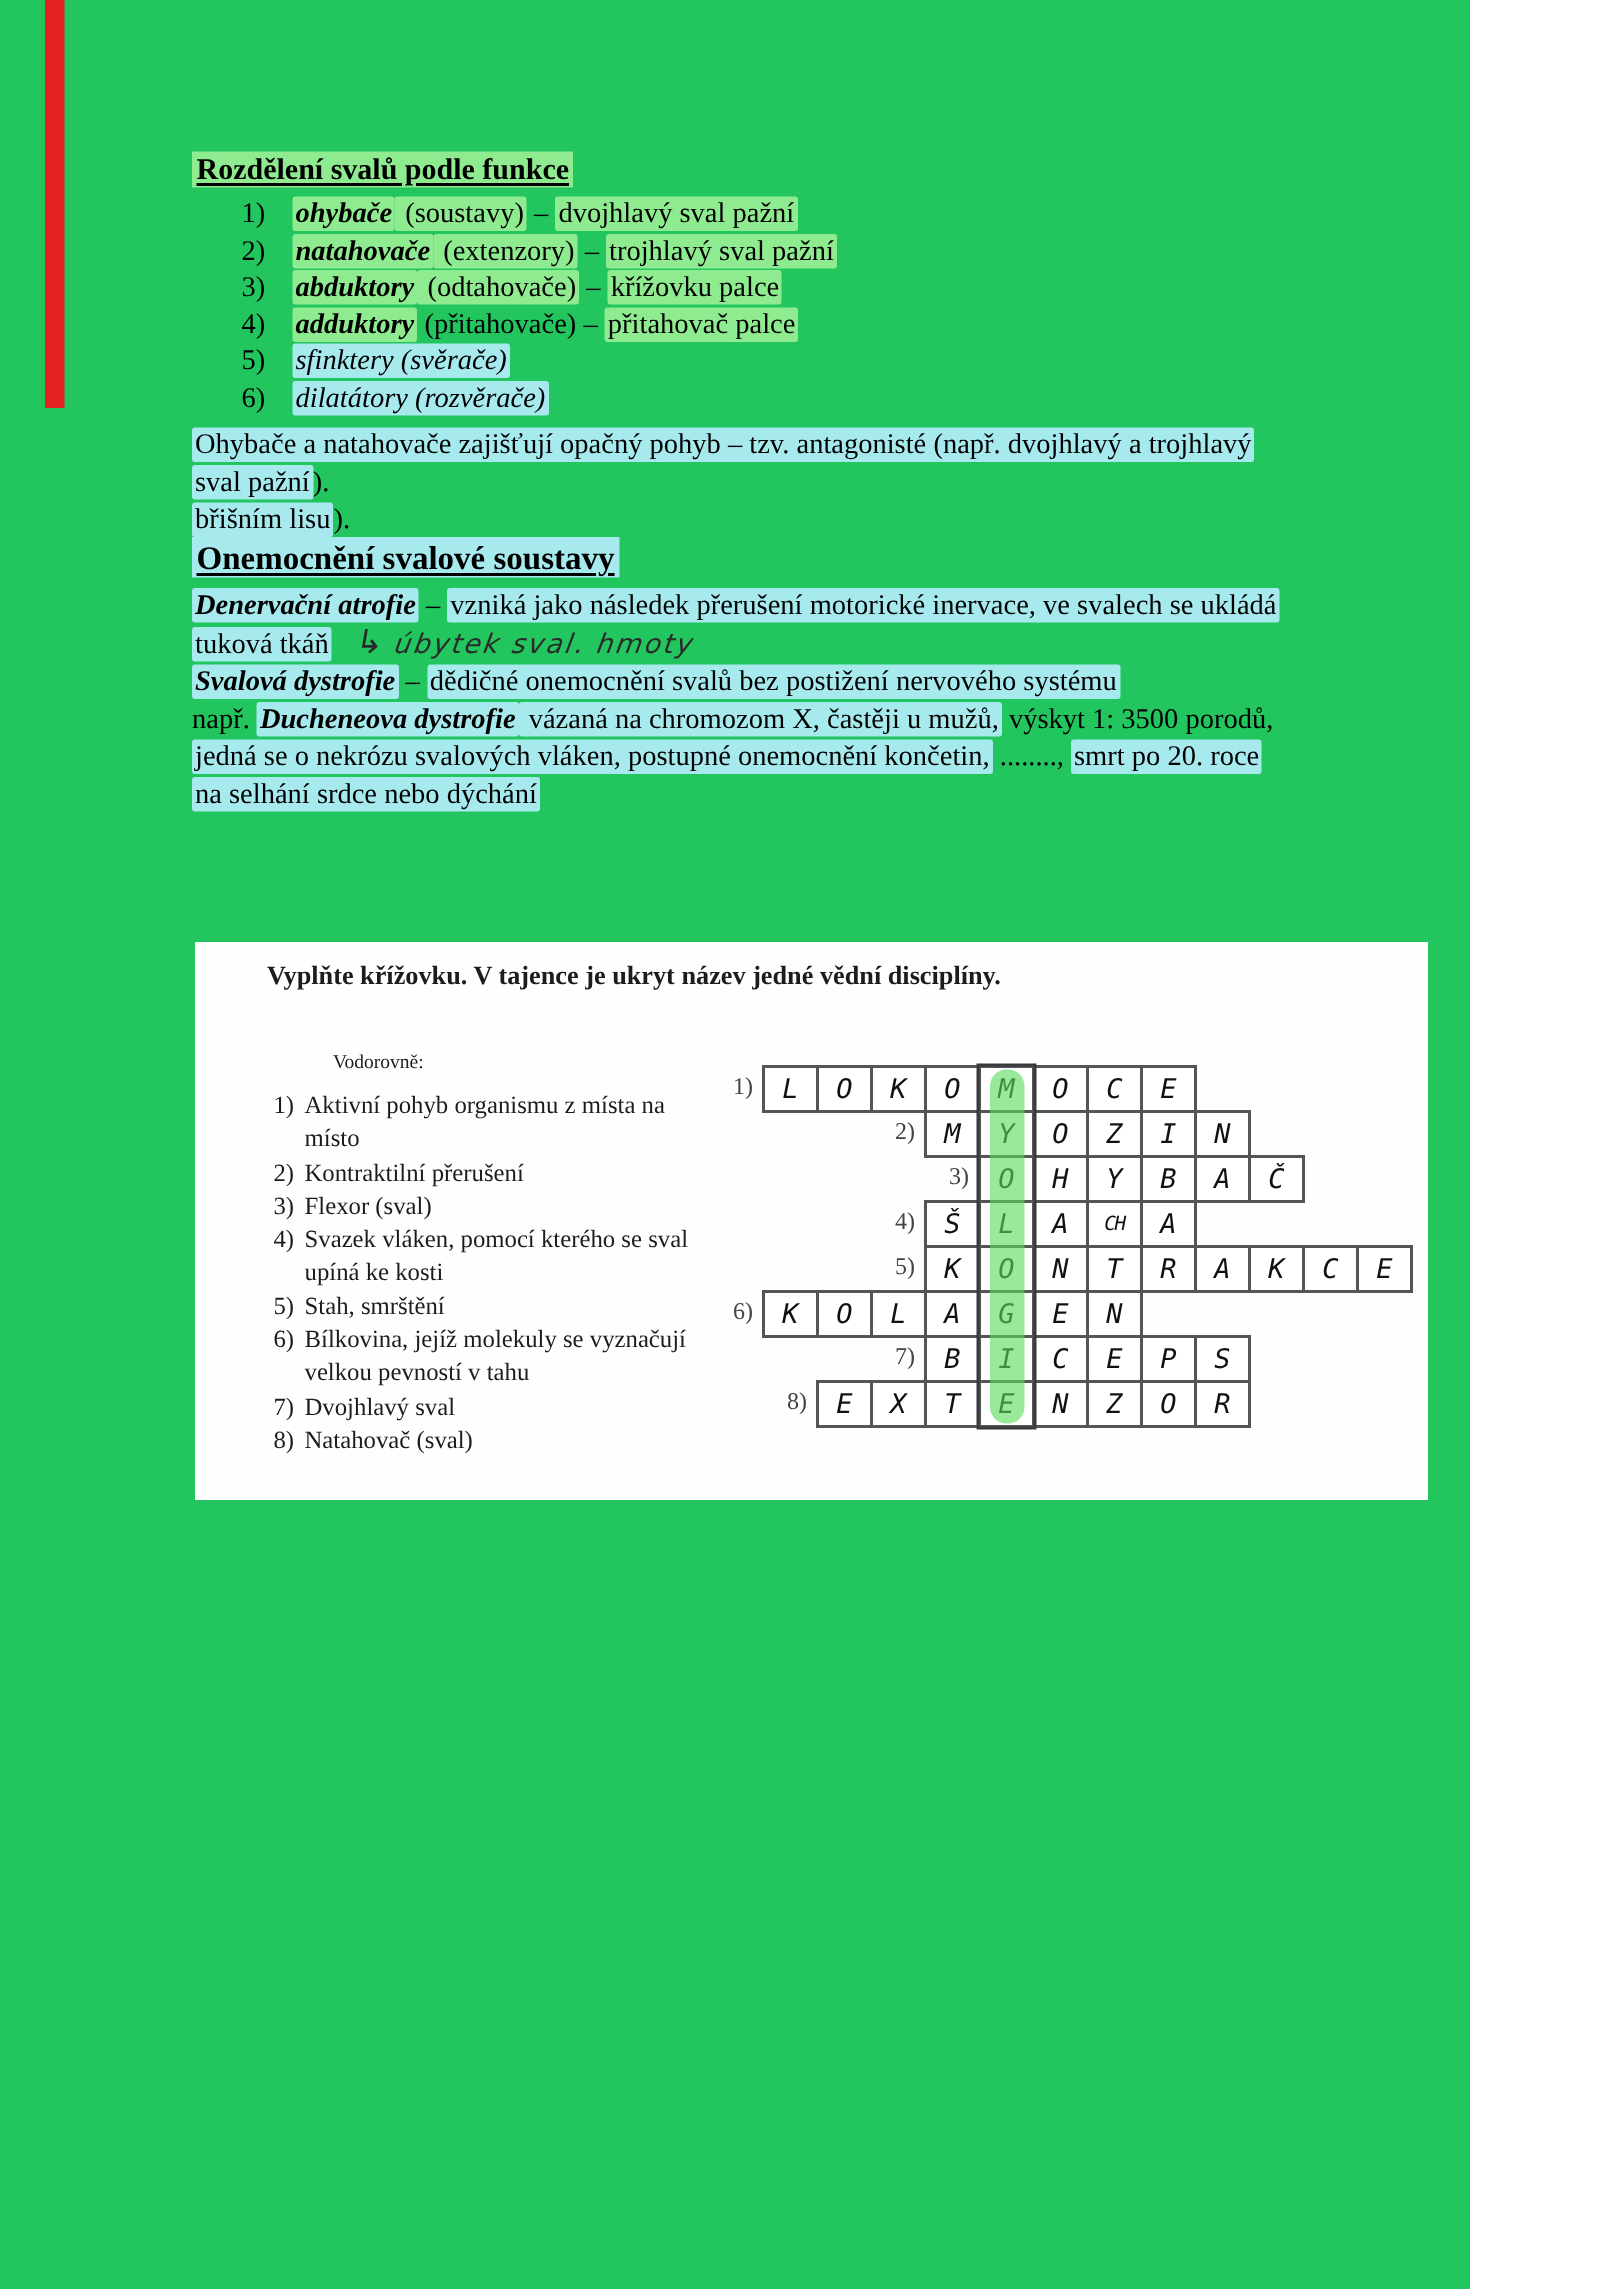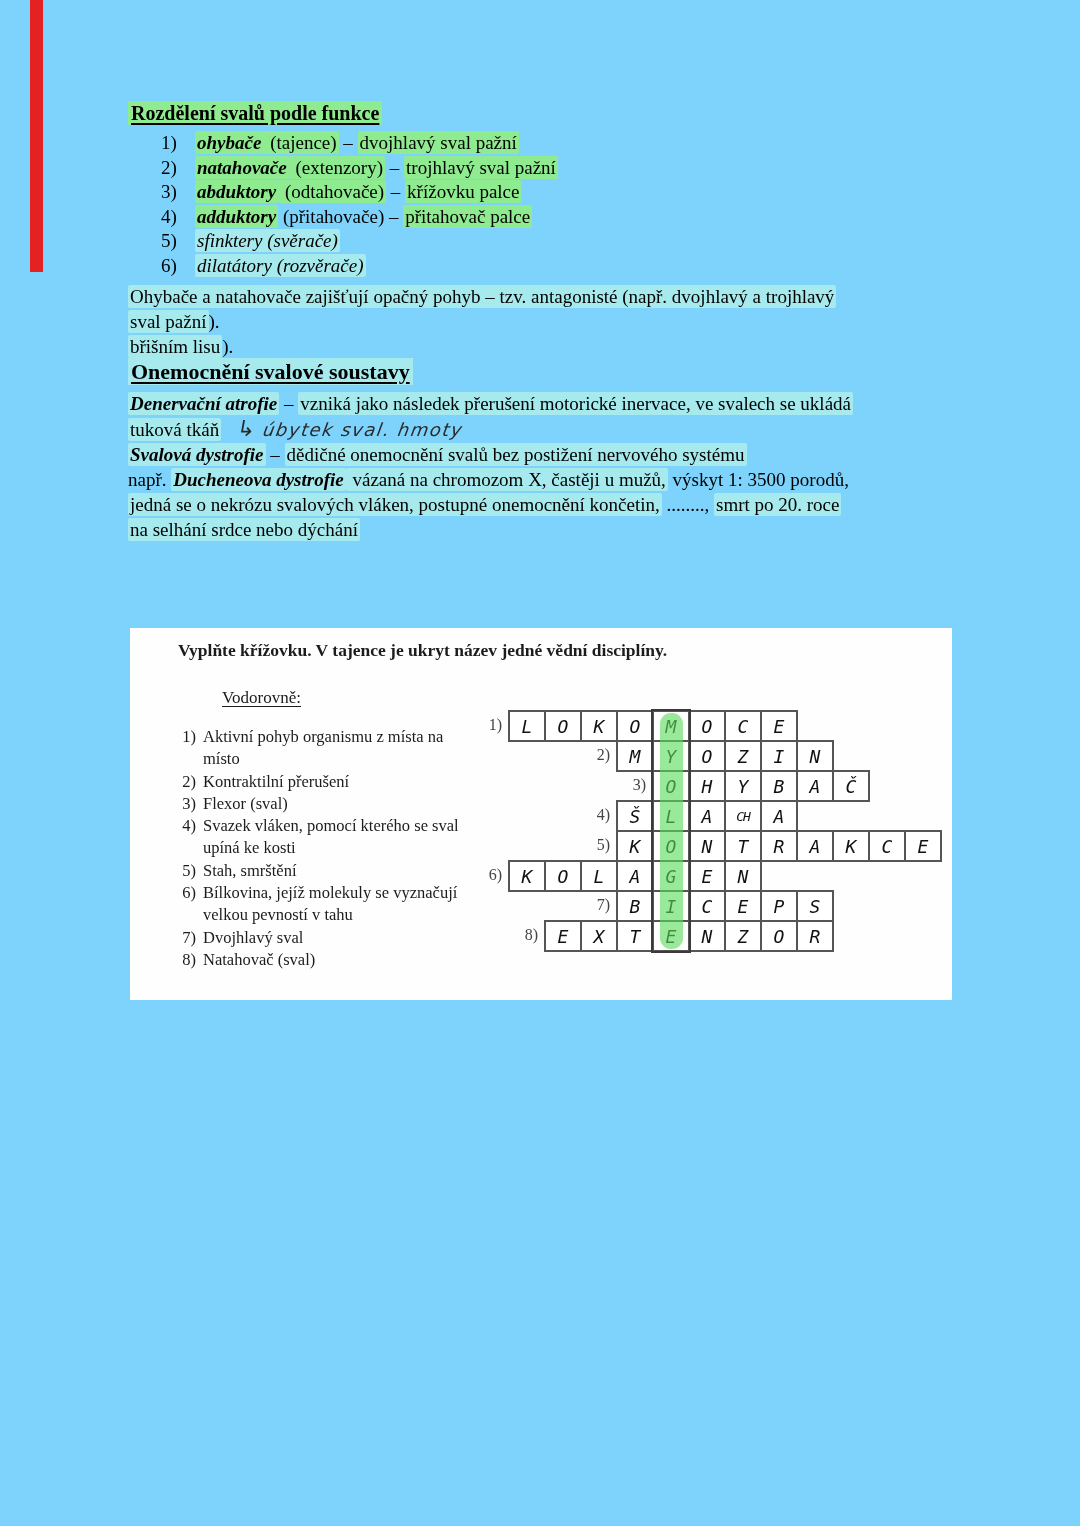--- a/index.html
+++ b/index.html
@@ -1,17 +1,17 @@
 <!DOCTYPE html>
 <html><head>
 <meta charset="utf-8">
 <style>
   * { margin:0; padding:0; box-sizing:border-box; }
   body { background:#ffffff; font-family:"Liberation Serif","DejaVu Serif",serif; }
-  .page { position:relative; width:1080px; height:1526px; background:#7dd3fc; overflow:hidden; }
+  .page { position:relative; width:980px; height:1526px; background:#22c55e; overflow:hidden; }
 
   .red-stripe { position:absolute; left:30px; top:0; width:13px; height:272px; background:#e32222; }
 
   .block1 { position:absolute; left:128px; top:102px; width:845px; color:#000; }
   .h1line { font-size:20px; font-weight:bold; height:29px; }
   .h1span { background:#8feb8f; text-decoration:underline; text-decoration-thickness:2px; text-underline-offset:3px; padding:1px 3px; }
   .h2line { font-size:22px; font-weight:bold; height:32px; }
   .h2span { background:#a6eaee; text-decoration:underline; text-decoration-thickness:2px; text-underline-offset:3px; padding:1px 3px; }
 
   .list-item { position:relative; padding-left:67px; font-size:19px; line-height:24.6px; white-space:nowrap; }
@@ -25,21 +25,21 @@
   .seg.hc { background:#a6eaee; padding:1px 2px; }
 
   .handwriting { display:inline-block; margin-left:16px; font-family:"DejaVu Sans",sans-serif;
                  font-style:italic; font-size:18px; letter-spacing:1.5px; color:#2a2a2a;
                  transform:skewX(-10deg); }
   .hw-arrow { font-style:normal; font-size:22px; letter-spacing:0; margin-right:8px; }
 
   
   .crossword { position:absolute; left:130px; top:628px; width:822px; height:372px; background:#fefefe; color:#1c1c1c; }
   .cw-title { position:absolute; left:48px; top:12px; font-size:17.5px; font-weight:bold; white-space:nowrap; }
-  .cw-dir { position:absolute; left:92px; top:60px; font-size:17px; text-decoration:underline; text-underline-offset:3px; }
+  .cw-dir { position:absolute; left:92px; top:72px; font-size:13px; text-underline-offset:3px; }
   .cw-clues { position:absolute; left:40px; top:98px; width:330px; }
   .clue { display:flex; font-size:16.5px; line-height:22.3px; }
   .clue-num { width:26px; flex:none; text-align:right; margin-right:7px; }
   .clue-line { white-space:nowrap; }
 
   .cw-grid { position:absolute; left:378px; top:82px; width:440px; height:275px; }
   .cell { position:absolute; width:38px; height:32px; border:2px solid #555; background:#fff; z-index:1;
           text-align:center; }
   .cell span { position:relative; z-index:3; display:inline-block; line-height:29px;
                font-family:"DejaVu Sans Mono",monospace; font-style:italic; font-size:18px; color:#111; }
@@ -50,21 +50,21 @@
 </style>
 </head>
 <body>
 
 <div class="page">
   <div class="red-stripe"></div>
 
   <div class="block1">
     <div class="h1line"><span class="h1span">Rozdělení svalů podle funkce</span></div>
 
-    <div class="list-item"><span class="list-num">1)</span><span><span class="seg b i hg">ohybače</span><span class="seg hg"> (tajence)</span><span class="seg"> – </span><span class="seg hg">dvojhlavý sval pažní</span></span></div>
+    <div class="list-item"><span class="list-num">1)</span><span><span class="seg b i hg">ohybače</span><span class="seg hg"> (soustavy)</span><span class="seg"> – </span><span class="seg hg">dvojhlavý sval pažní</span></span></div>
     <div class="list-item"><span class="list-num">2)</span><span><span class="seg b i hg">natahovače</span><span class="seg hg"> (extenzory)</span><span class="seg"> – </span><span class="seg hg">trojhlavý sval pažní</span></span></div>
     <div class="list-item"><span class="list-num">3)</span><span><span class="seg b i hg">abduktory</span><span class="seg hg"> (odtahovače)</span><span class="seg"> – </span><span class="seg hg">křížovku palce</span></span></div>
     <div class="list-item"><span class="list-num">4)</span><span><span class="seg b i hg">adduktory</span><span class="seg"> (přitahovače) – </span><span class="seg hg">přitahovač palce</span></span></div>
     <div class="list-item"><span class="list-num">5)</span><span><span class="seg i hc">sfinktery (svěrače)</span></span></div>
     <div class="list-item"><span class="list-num">6)</span><span><span class="seg i hc">dilatátory (rozvěrače)</span></span></div>
 
     <div class="line" style="margin-top:5px"><span class="seg hc">Ohybače a natahovače zajišťují opačný pohyb – tzv. antagonisté (např. dvojhlavý a trojhlavý</span></div>
     <div class="line"><span class="seg hc">sval pažní</span><span class="seg">).</span></div>
     <div class="line"><span class="seg hc">břišním lisu</span><span class="seg">).</span></div>
 

